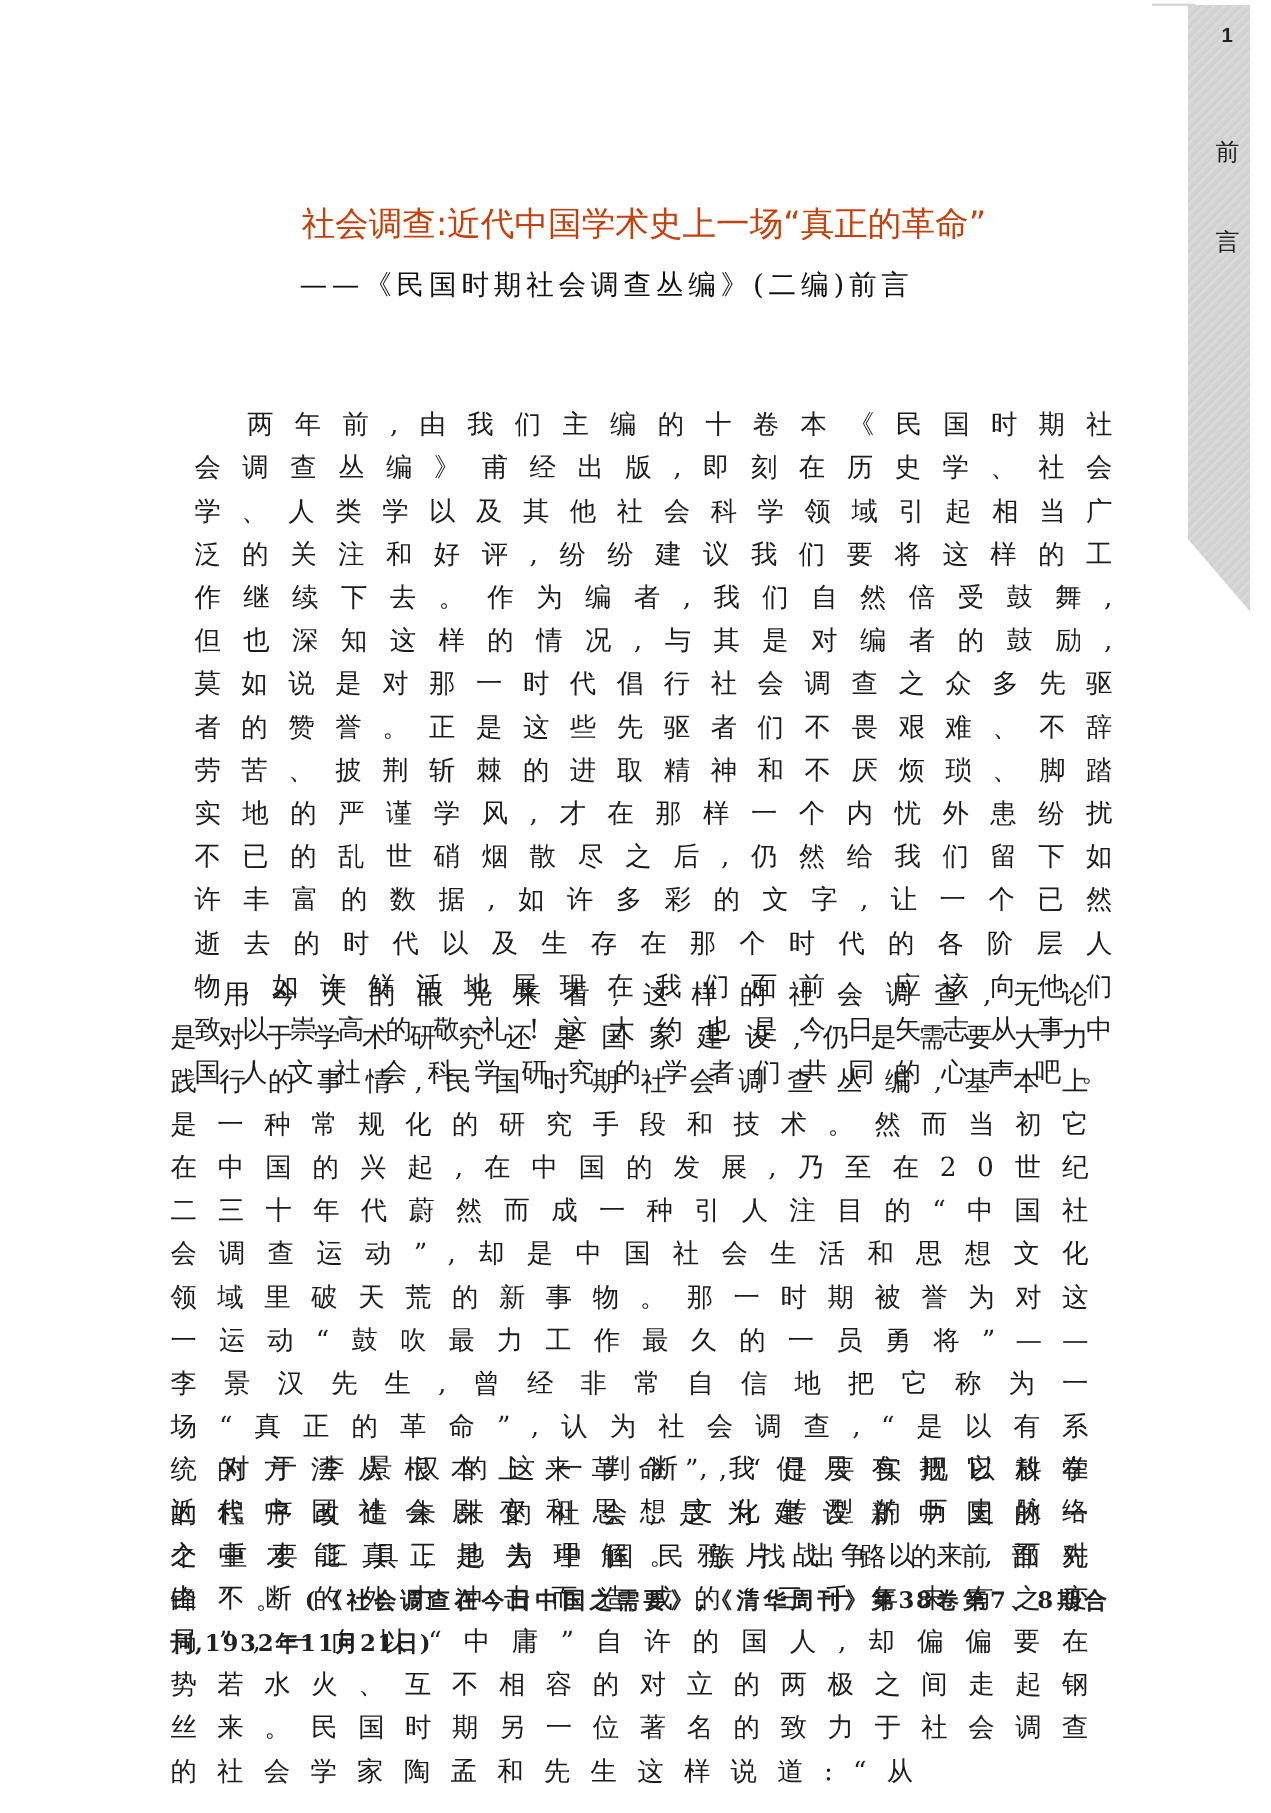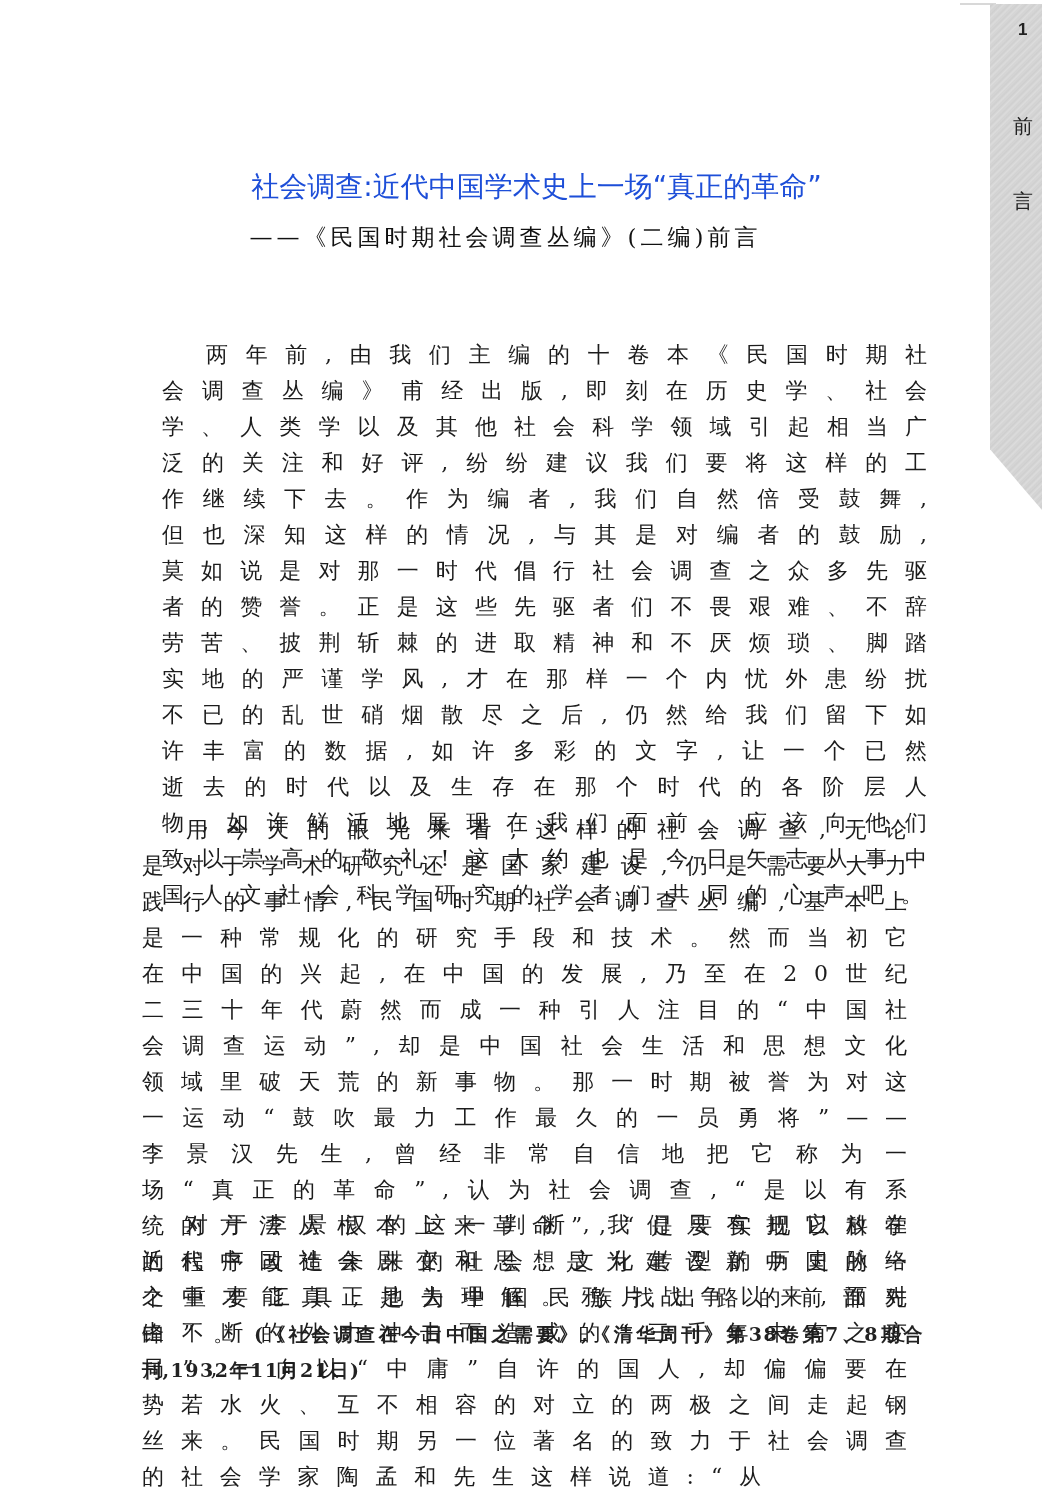--- a/index.html
+++ b/index.html
@@ -59,21 +59,21 @@
 
   .title {
     position: absolute;
     left: 0;
     width: 1059px;
     top: 168px;
     text-align: center;
     font-family: "DejaVu Sans", sans-serif;
     font-size: 28px;
     letter-spacing: 0px;
-    color: #1d4ed8;
+    color: #c2410c;
     padding-left: 14px;
     box-sizing: border-box;
   }
   .subtitle {
     position: absolute;
     left: 0;
     width: 997px;
     top: 222px;
     text-align: center;
     font-family: "DejaVu Serif", serif;

